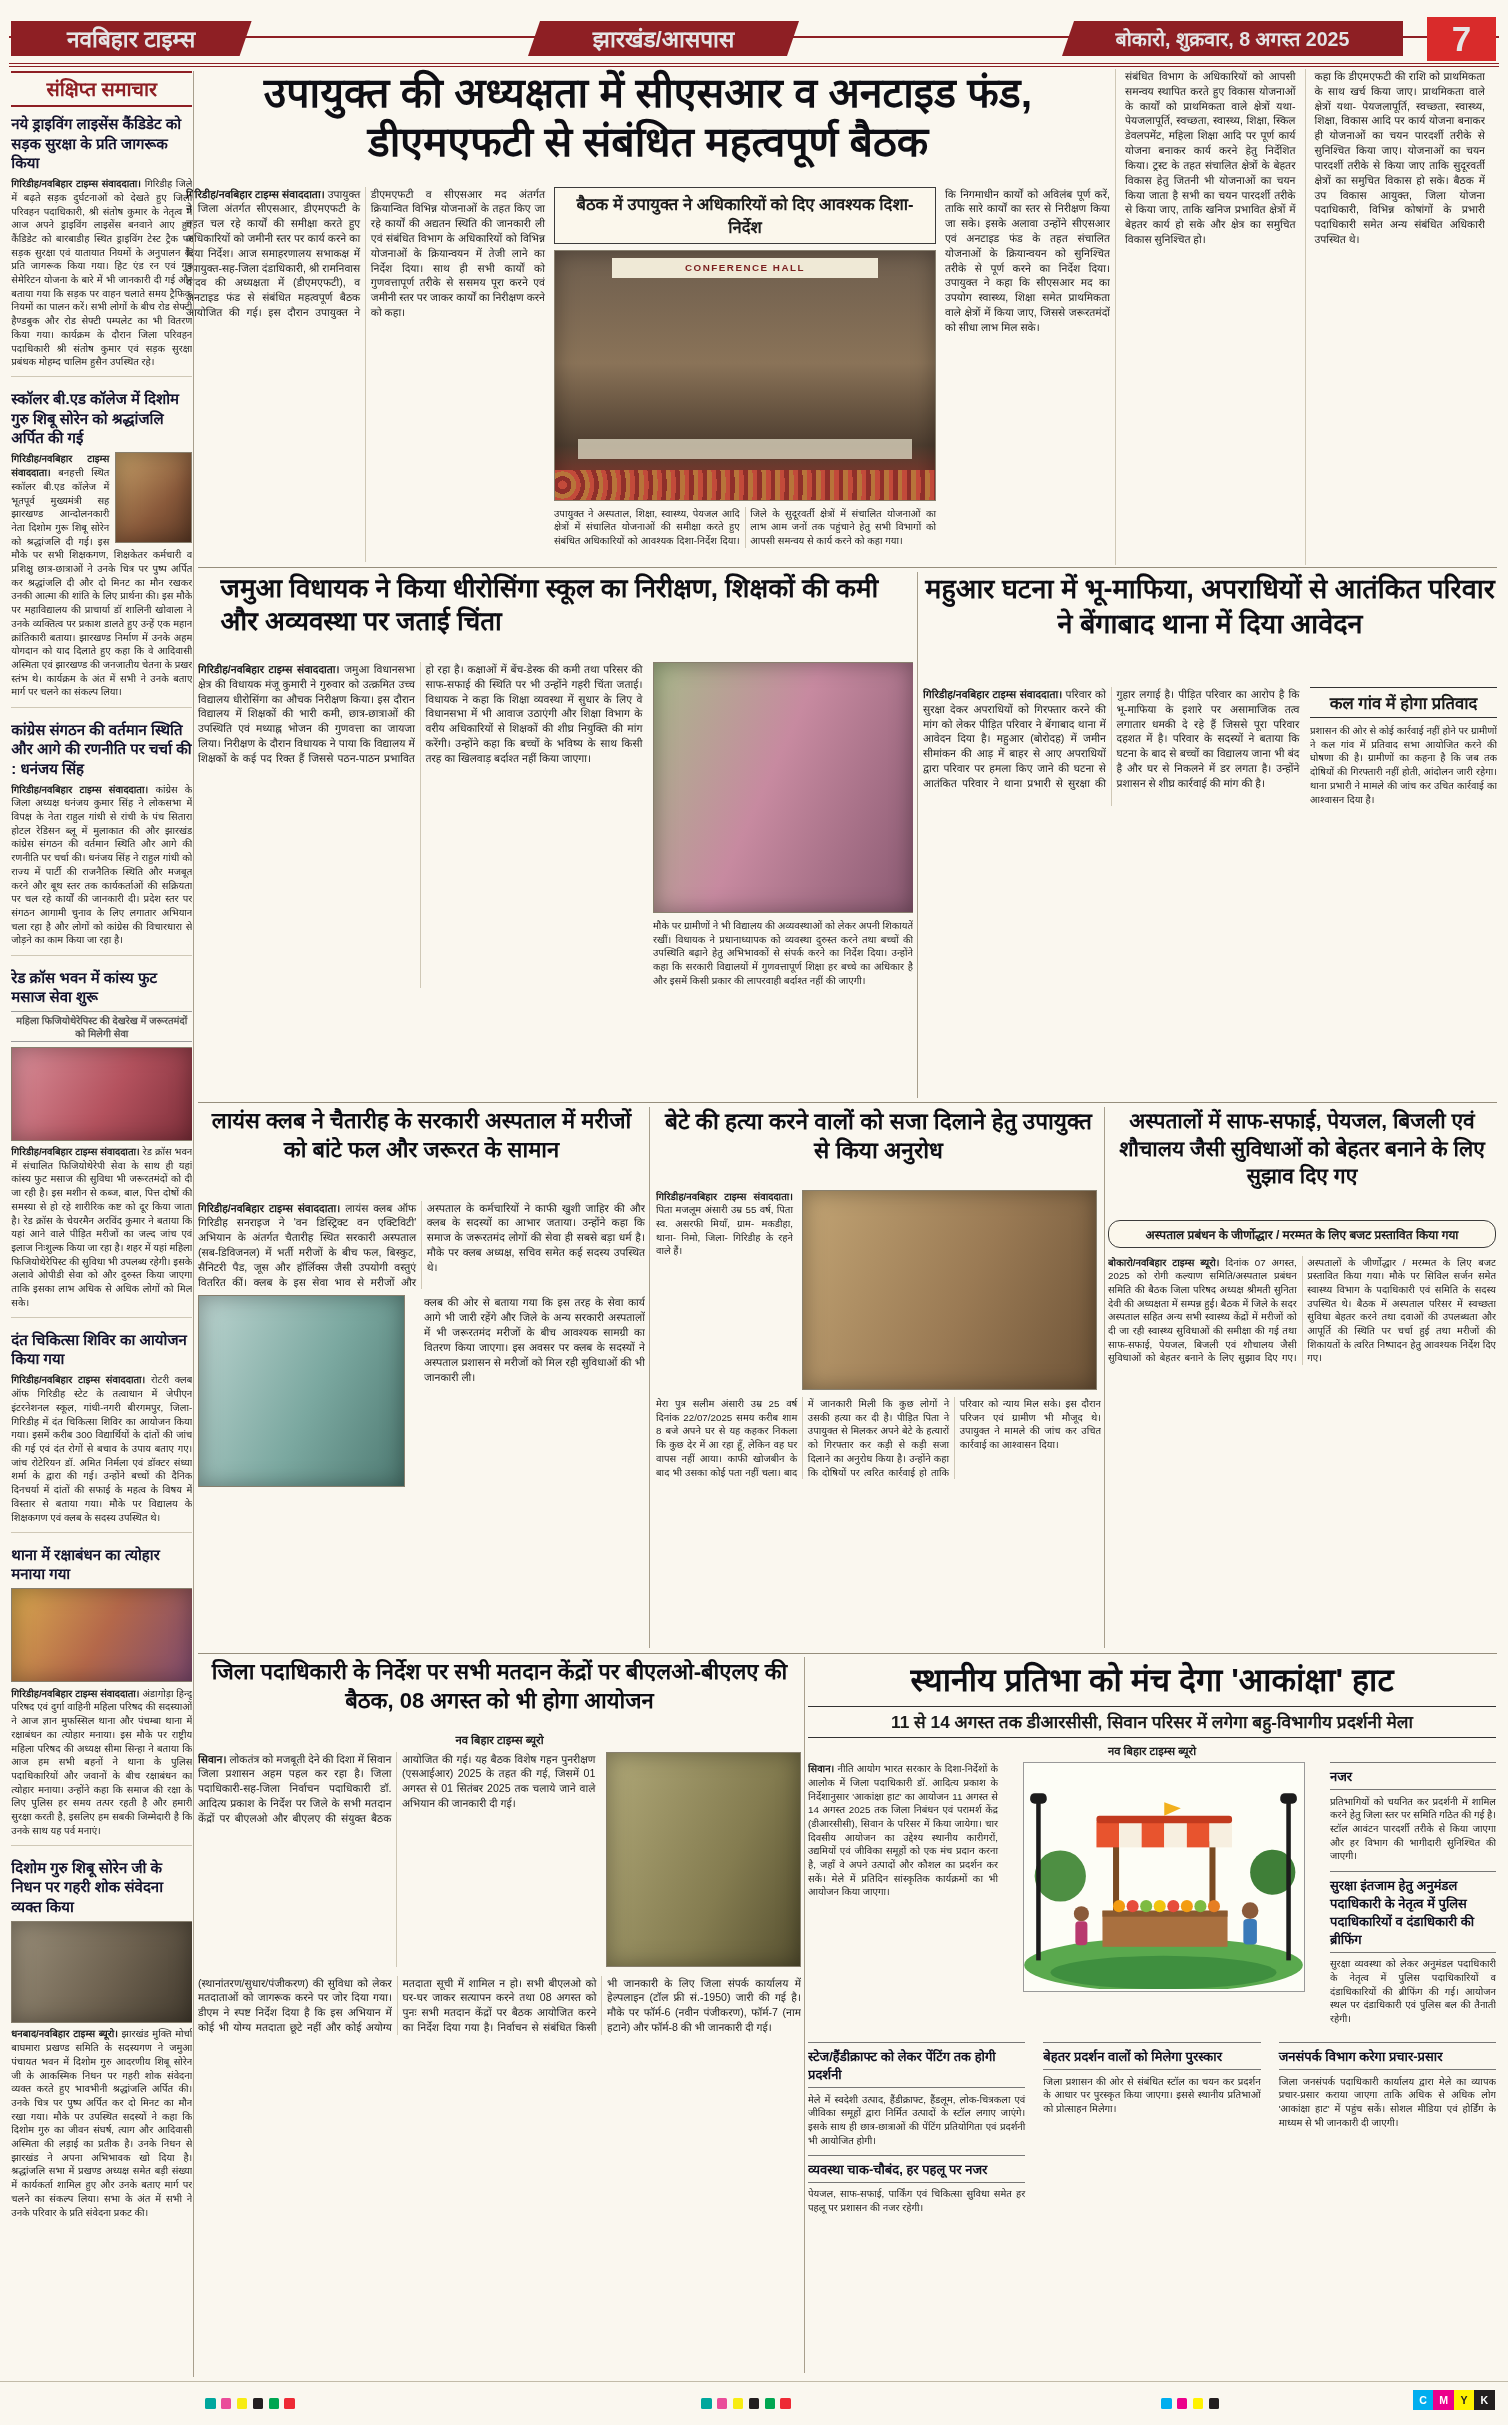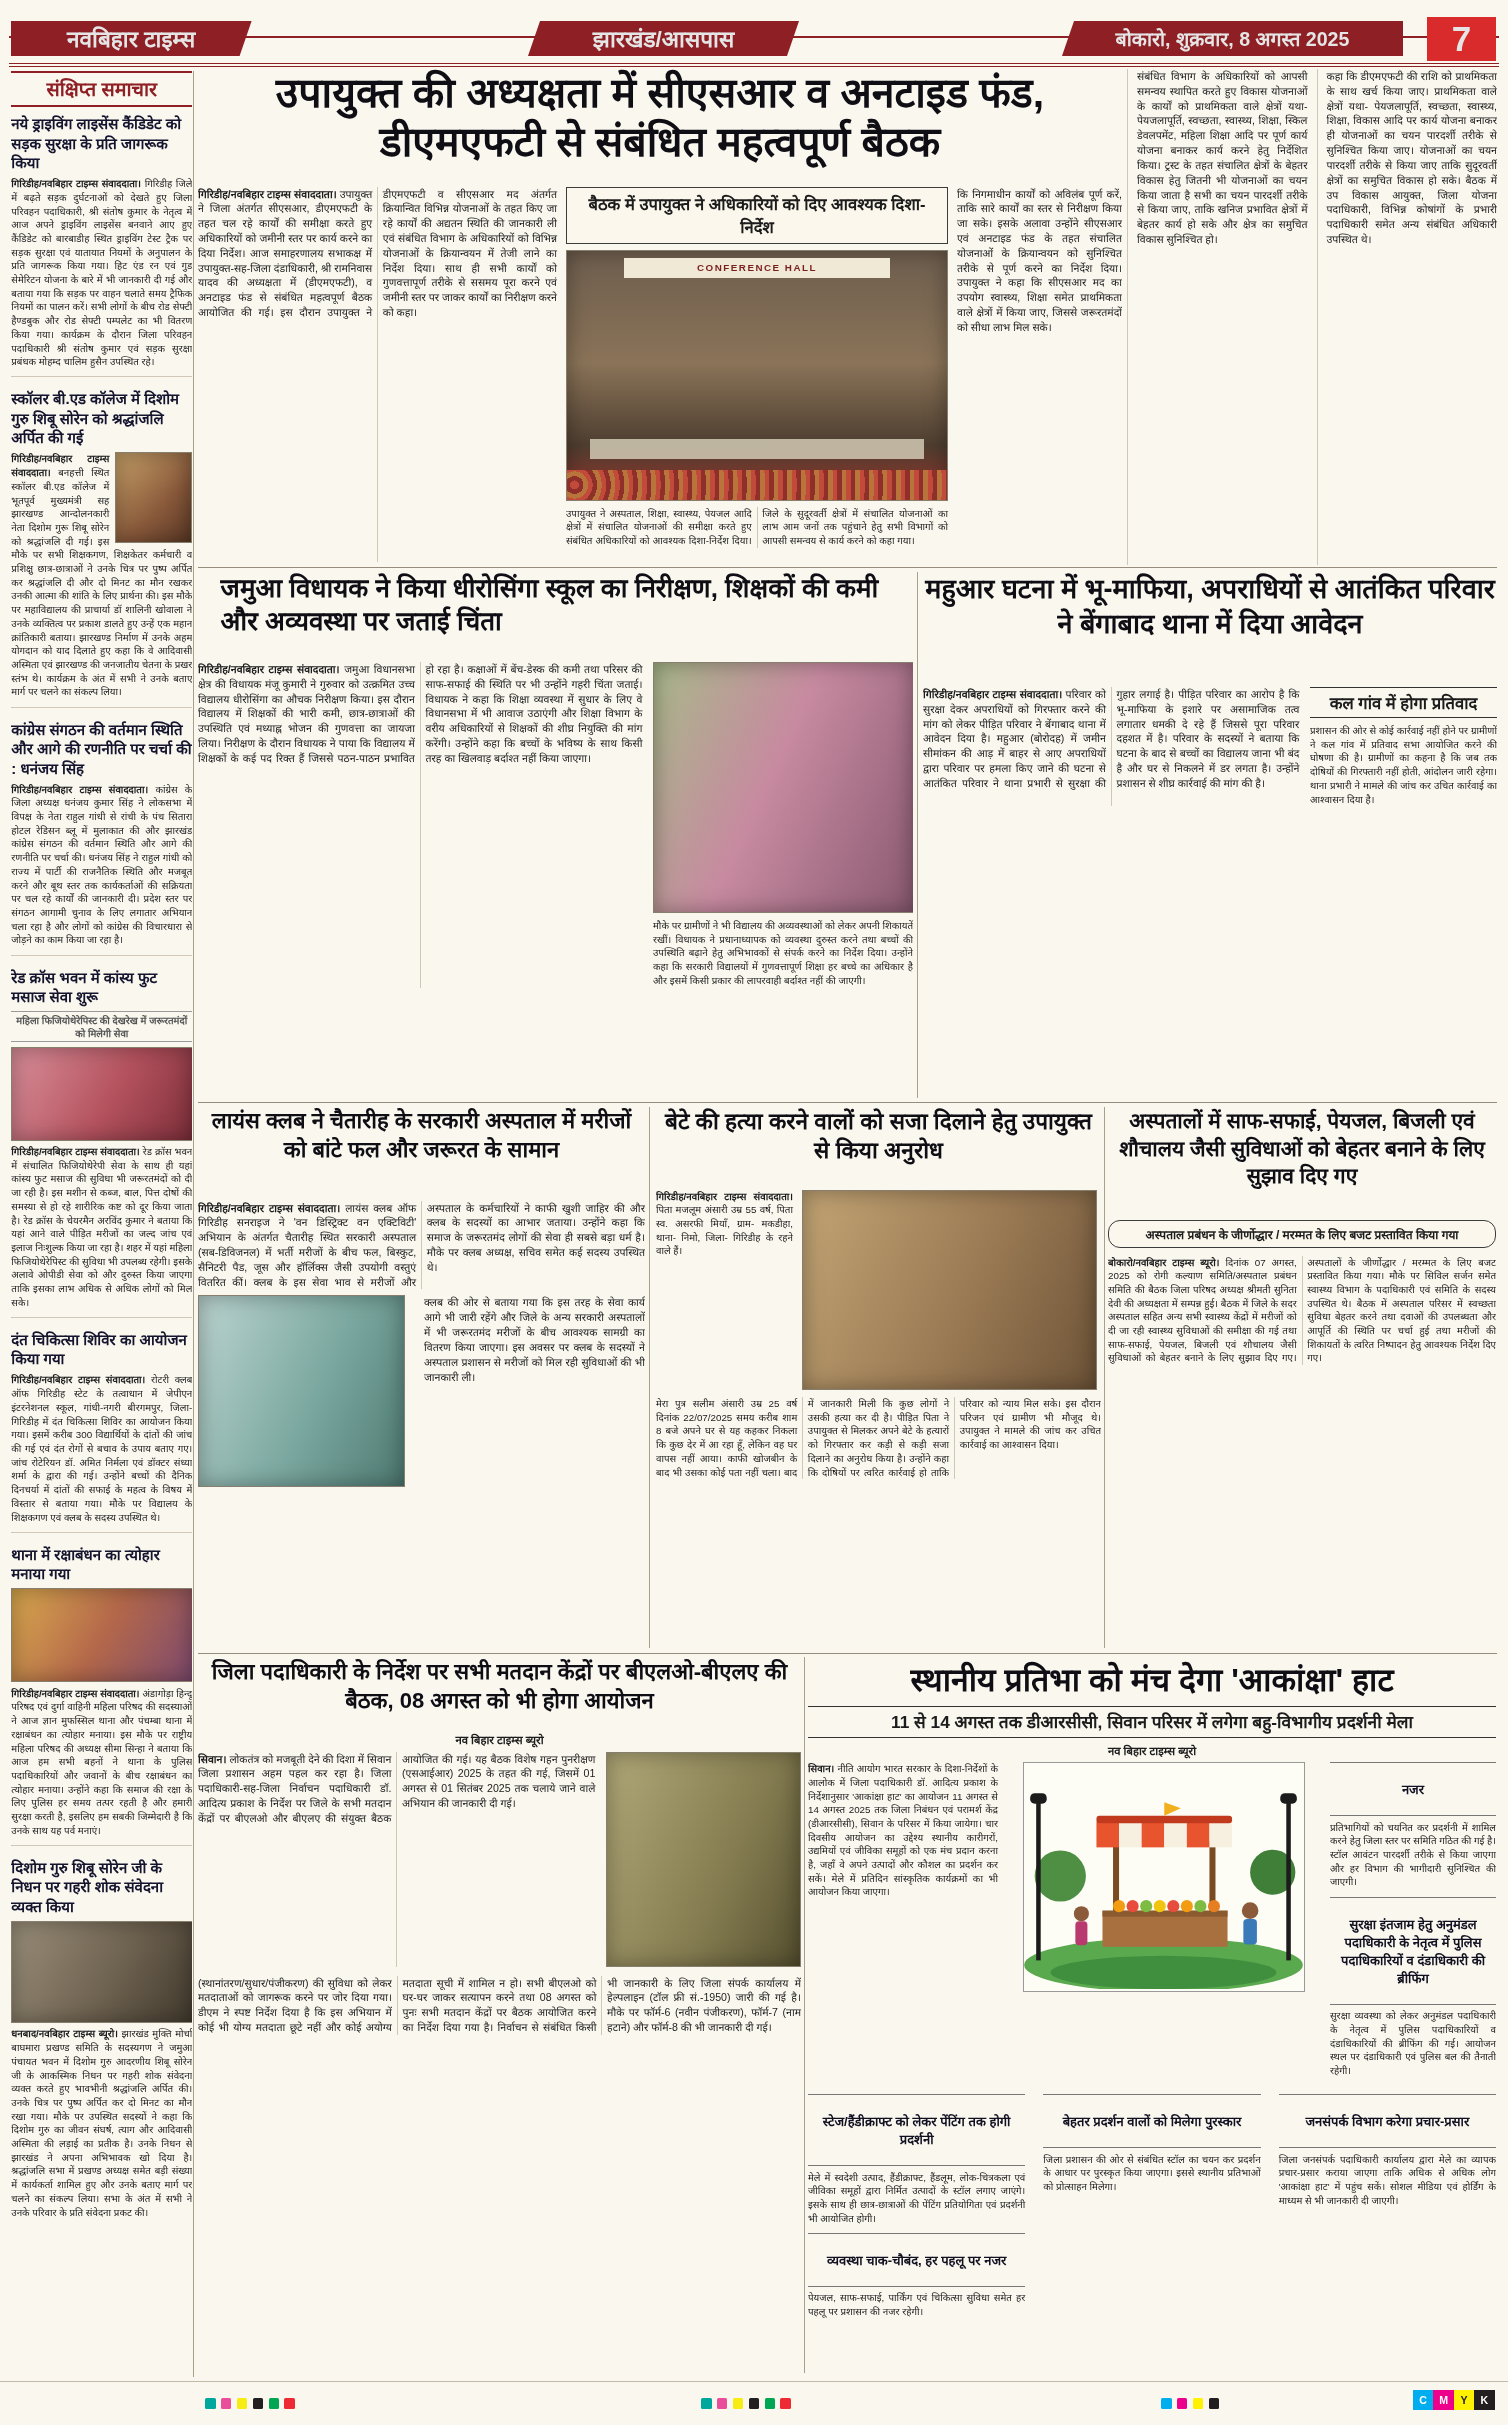--- a/index.html
+++ b/index.html
@@ -31,21 +31,21 @@
   .brief{margin-bottom:12px;border-bottom:0.8px solid #cfc8b6;padding-bottom:7.5px;}
   .brief h3{font-size:15px;line-height:1.3;color:#14142e;margin-bottom:4.5px;}
   .brief .kick{font-size:9.8px;font-weight:bold;color:#555;text-align:center;border-top:0.8px solid #999;border-bottom:0.8px solid #999;padding:1.5px 0;margin-bottom:4.5px;}
   .ph-sm-r{float:right;width:75px;height:89px;margin:0 0 4.5px 6px;}
   .ph-blk{width:100%;height:92px;margin-bottom:4.5px;}
   .ph-a{background:linear-gradient(135deg,#c9a36a,#8a5a3b 60%,#5d3a26);}
   .ph-b{background:linear-gradient(120deg,#d98f9a,#b4525e 55%,#7e2f3a);}
   .ph-c{background:linear-gradient(120deg,#d9a94e,#b4684a 50%,#7e4a6e);}
   .ph-d{background:linear-gradient(120deg,#9a8f7a,#6e6250 55%,#423a2e);}
   
-  #lead{position:absolute;left:198px;top:69px;width:1299px;height:496px;}
+  #lead{position:absolute;left:186px;top:69px;width:1299px;height:496px;}
   #lead .l-left{position:absolute;left:0;top:0;width:924px;height:496px;}
   #lead h1{font-size:41px;line-height:1.2;text-align:center;height:110px;}
   .l-row{display:flex;gap:9px;margin-top:7.5px;height:375px;overflow:hidden;}
   .lzA{width:359px;}
   .lzC{width:382px;}
   .lzB{flex:1;}
   .conf-photo{width:380px;height:249px;background:linear-gradient(#6e5e4e,#8a7358 45%,#4e3e30 78%,#993129);margin-top:6px;}
   .conf-banner{position:absolute;top:7.5px;left:15%;width:70%;height:19.6px;background:#efe9d6;color:#7a1f1f;font-size:9.8px;font-weight:bold;display:flex;align-items:center;justify-content:center;letter-spacing:1.5px;}
   .conf-table{position:absolute;bottom:41px;left:6%;width:88%;height:19.6px;background:#d9d2bd;opacity:.8;}
   .conf-flowers{position:absolute;bottom:0;left:0;width:100%;height:30px;background:repeating-radial-gradient(circle at 7.5px 15px,#c24a3a 0 4.5px,#8f2f2a 4.5px 9px,#b8743a 9px 13.6px);}
@@ -88,21 +88,21 @@
   .s-text{flex:1;}
   .siwan-photo{width:193px;height:213px;background:linear-gradient(115deg,#b0a878,#847c50 60%,#565030);flex:none;}
   .s-bottom{margin-top:9px;}
   #akansha{position:absolute;left:808px;top:1657px;width:688px;height:716px;overflow:hidden;}
   #akansha h2{font-size:32px;text-align:center;height:44px;}
   .a-kick{font-size:17.3px;font-weight:bold;text-align:center;border-top:1.5px solid #333;border-bottom:1.5px solid #333;padding:3.8px 0;margin:4.5px 0;}
   .a-row{display:flex;gap:25px;margin-top:4.5px;}
   .a-lead{width:190px;}
   .a-ill{width:280px;height:228px;border:0.8px solid #999;background:#fdfdf6;flex:none;}
   .a-watch{flex:1;}
-  .a-subhead{font-size:13px;font-weight:800;text-align:center;border-top:0.8px solid #777;border-bottom:0.8px solid #777;padding:17px 0;margin:7.5px 0 4.5px;color:#101020;}
+  .a-subhead{font-size:13px;font-weight:800;border-top:0.8px solid #777;border-bottom:0.8px solid #777;padding:4px 0;margin:7.5px 0 4.5px;color:#101020;}
   .a-subs{display:flex;gap:18px;margin-top:9px;}
   .a-subs > div{flex:1;}
   
   .foot-rule{position:absolute;left:0;top:2381px;width:1508px;height:0.8px;background:#c2bba9;}
   .dots{position:absolute;top:2398px;display:flex;gap:5.3px;}
   .dot{width:10.6px;height:10.6px;border-radius:1.5px;}
   .cmyk{position:absolute;left:1413px;top:2390px;display:flex;}
   .cmyk span{width:20.4px;height:20.4px;display:flex;align-items:center;justify-content:center;font-size:10.6px;font-weight:bold;}
 </style>
 </head>

